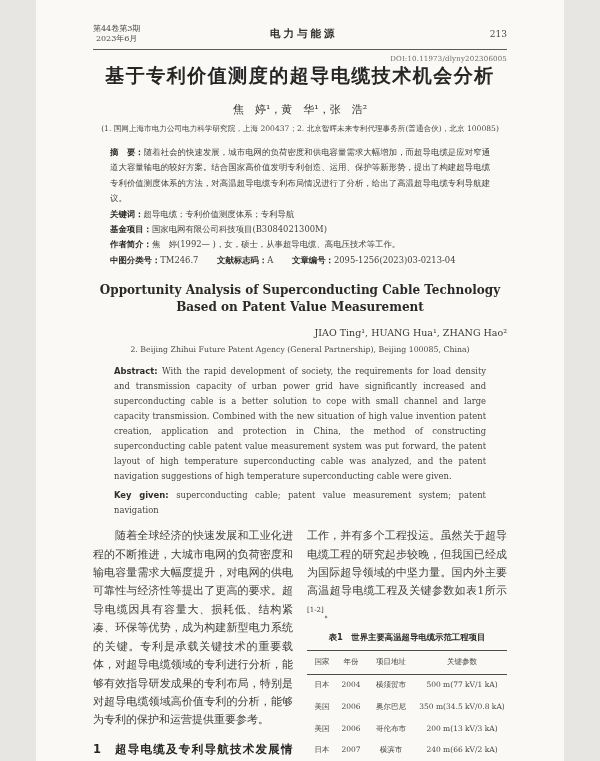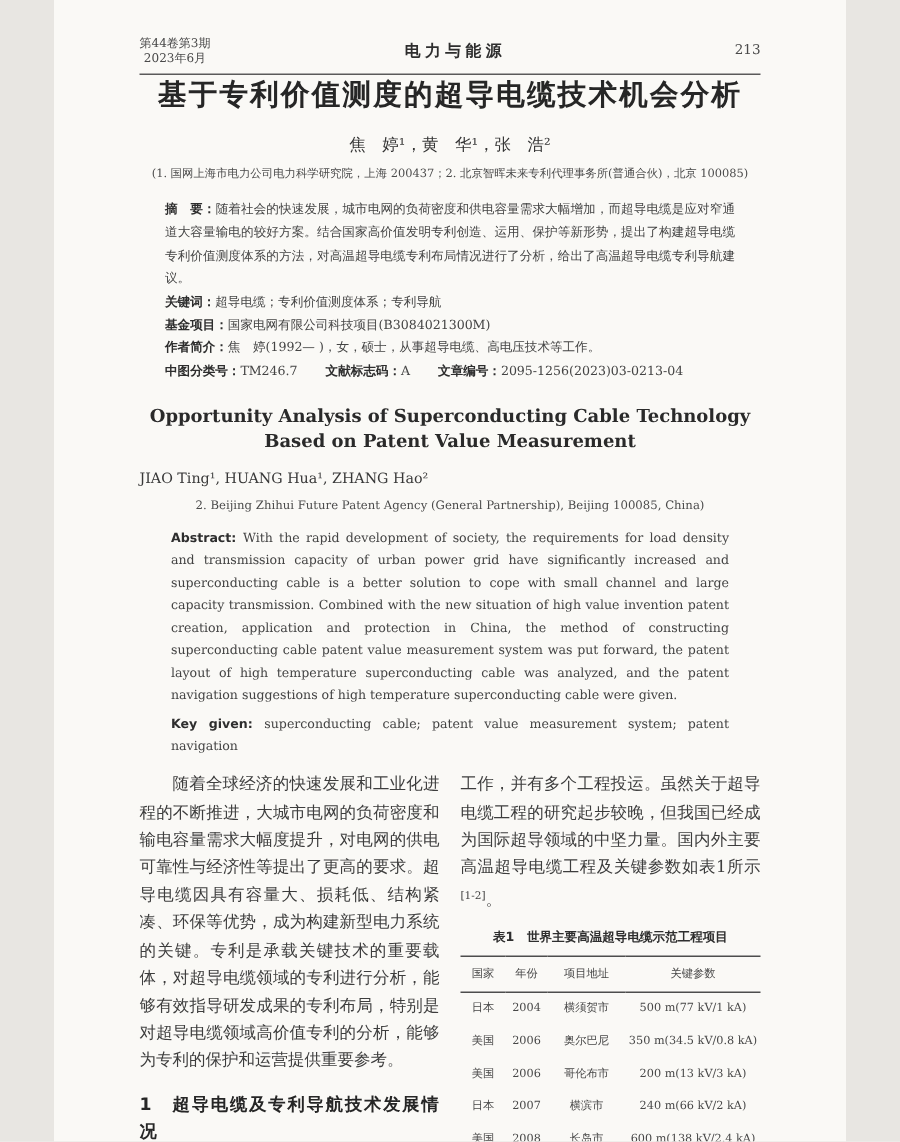--- a/index.html
+++ b/index.html
@@ -22,21 +22,21 @@
   .authors-zh{margin-top:13px;text-align:center;font-size:11px;color:#333;}
   .affil-zh{margin-top:7px;text-align:center;font-size:7.6px;color:#4a4a4a;}
   
   .meta{margin:11px 17px 0 17px;font-size:8.4px;line-height:15.4px;color:#444;text-align:justify;}
   .meta p{margin:0;}
   .lab{font-family:"DejaVu Sans","Liberation Sans",sans-serif;font-weight:700;color:#2e2e2e;}
   .clc-group{margin-right:16px;white-space:nowrap;}
   
   .title-en{margin-top:14px;text-align:center;font-weight:700;font-size:12px;
             line-height:17px;color:#2a2a2a;}
-  .authors-en{margin-top:11px;text-align:left;font-size:9.5px;color:#383838;}
+  .authors-en{margin-top:11px;text-align:right;font-size:9.5px;color:#383838;}
   .affil-en{margin-top:6px;text-align:center;font-size:7.8px;line-height:12px;color:#4a4a4a;}
   .abs-en{margin:8px 17px 0 17px;font-size:8.4px;line-height:15px;text-align:justify;color:#444;}
   .abs-en p{margin:4px;}
   
   .columns{display:flex;gap:14px;margin-top:9px;}
   .col{width:236px;font-size:11px;line-height:18.4px;text-align:justify;color:#3d3d3d;}
   .col p{margin:0;}
   .indent{text-indent:2em;}
   h2.sec{font-family:"DejaVu Sans","Liberation Sans",sans-serif;font-weight:700;
          font-size:11.5px;color:#262626;margin:10px 0 7px 0;letter-spacing:.5px;}
@@ -58,20 +58,21 @@
 <div class="page">
 
   <div class="jheader">
     <div class="issue">
       <div>第44卷第3期</div>
       <div>2023年6月</div>
     </div>
     <div class="jname">电力与能源</div>
     <div class="pnum">213</div>
   </div>
+  <div class="doi">DOI:10.11973/dlyny202306005</div>
 
   <div class="title-zh">基于专利价值测度的超导电缆技术机会分析</div>
   <div class="authors-zh">焦　婷¹，黄　华¹，张　浩²</div>
   <div class="affil-zh">(1. 国网上海市电力公司电力科学研究院，上海 200437；2. 北京智晖未来专利代理事务所(普通合伙)，北京 100085)</div>
 
   <div class="meta">
     <p><span class="lab">摘　要：</span><span>随着社会的快速发展，城市电网的负荷密度和供电容量需求大幅增加，而超导电缆是应对窄通道大容量输电的较好方案。结合国家高价值发明专利创造、运用、保护等新形势，提出了构建超导电缆专利价值测度体系的方法，对高温超导电缆专利布局情况进行了分析，给出了高温超导电缆专利导航建议。</span></p>
     <p><span class="lab">关键词：</span><span>超导电缆；专利价值测度体系；专利导航</span></p>
     <p><span class="lab">基金项目：</span><span>国家电网有限公司科技项目(B3084021300M)</span></p>
     <p><span class="lab">作者简介：</span><span>焦　婷(1992— )，女，硕士，从事超导电缆、高电压技术等工作。</span></p>

